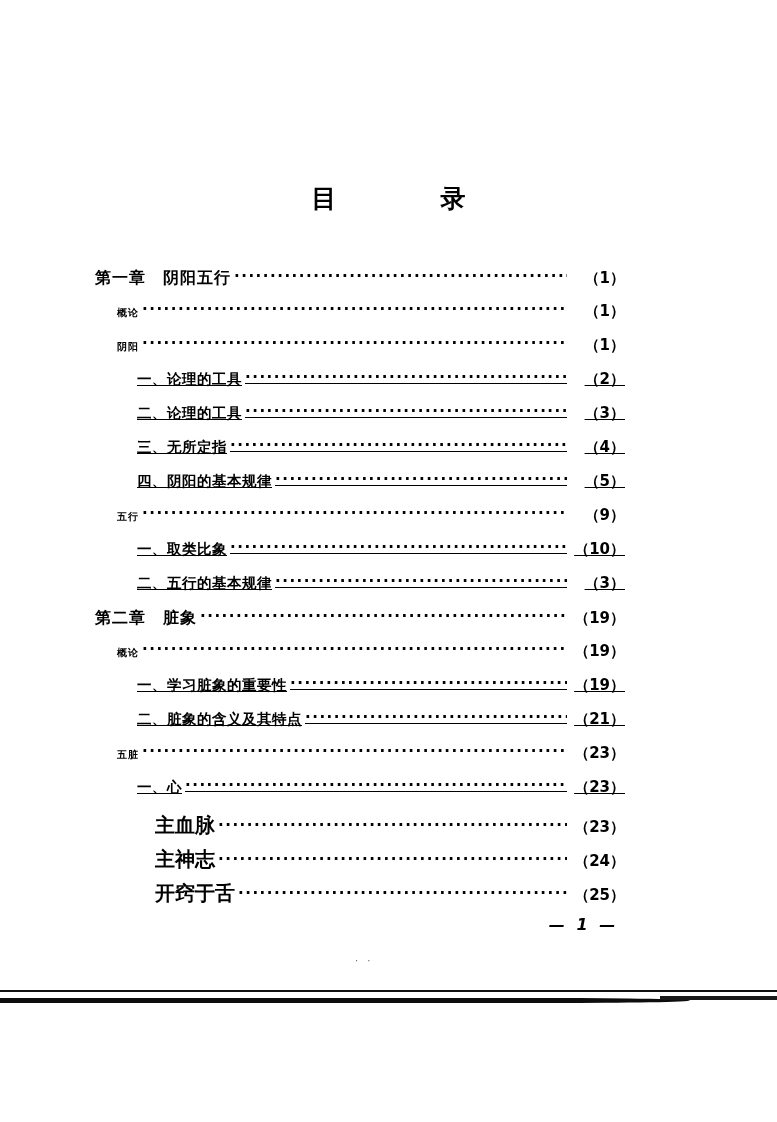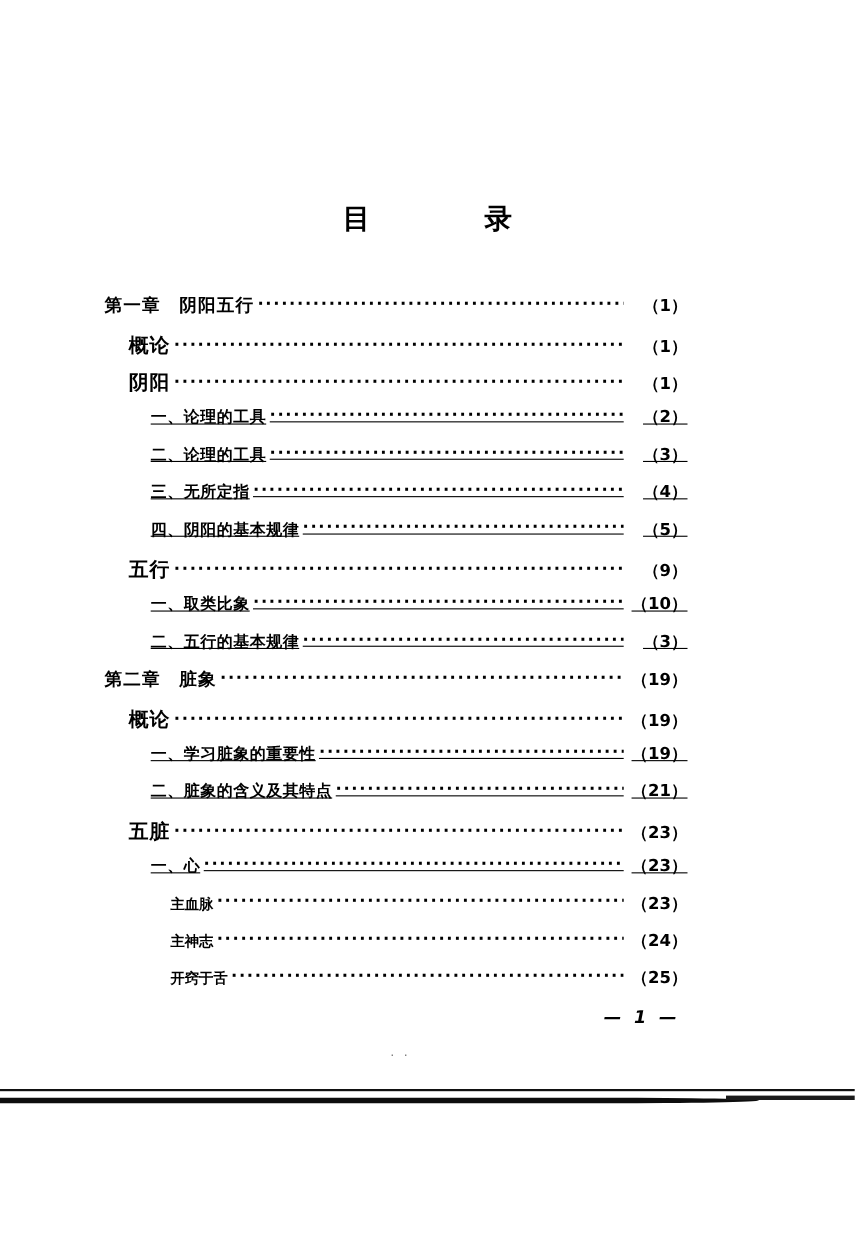--- a/index.html
+++ b/index.html
@@ -65,25 +65,25 @@
     flex: 0 0 56px;
     text-align: right;
     font-weight: bold;
     font-size: 15px;
   }
 
   
   .lvl-chapter { padding-left: 0px; }
   .lvl-chapter .label { font-size: 16px; letter-spacing: 1px; }
   .lvl-section { padding-left: 22px; }
-  .lvl-section .label { font-size: 18px; letter-spacing: 1px; }
+  .lvl-section .label { font-size: 10px; letter-spacing: 1px; }
   .lvl-sub { padding-left: 42px; text-decoration: underline; }
   .lvl-sub .label { font-size: 14.5px; letter-spacing: 0.5px; }
   .lvl-subsub { padding-left: 60px; }
-  .lvl-subsub .label { font-size: 13px; font-weight: bold; }
+  .lvl-subsub .label { font-size: 20px; font-weight: bold; }
 
   .page-footer {
     position: absolute;
     left: 0;
     top: 915px;
     width: 777px;
     text-align: center;
     font-size: 16px;
     font-weight: bold;
     font-style: italic;

